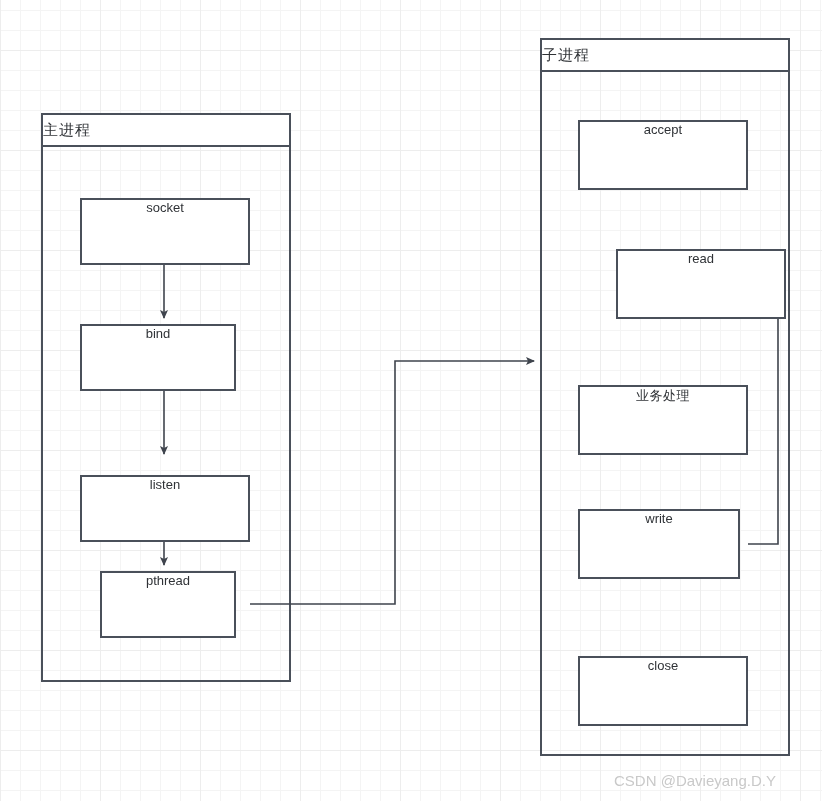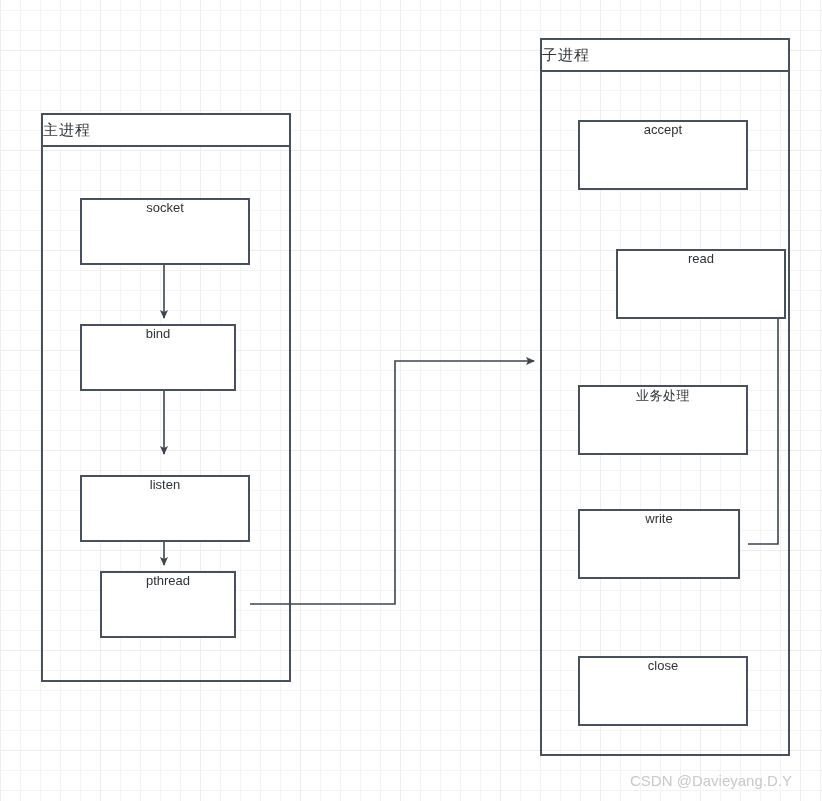--- a/index.html
+++ b/index.html
@@ -69,21 +69,20 @@
     width: 822px;
     height: 801px;
     overflow: visible;
     pointer-events: none;
   }
   .watermark {
     position: absolute;
     font-size: 15px;
     color: #c9c9c9;
     white-space: nowrap;
-    margin-left: 16px;
   }
 </style>
 </head>
 <body>
 
 <div id="canvas">
 
   <div class="pool" style="left:41px; top:113px; width:250px; height:569px;">
     <div class="pool-header">
       <span class="pool-title">主进程</span>

